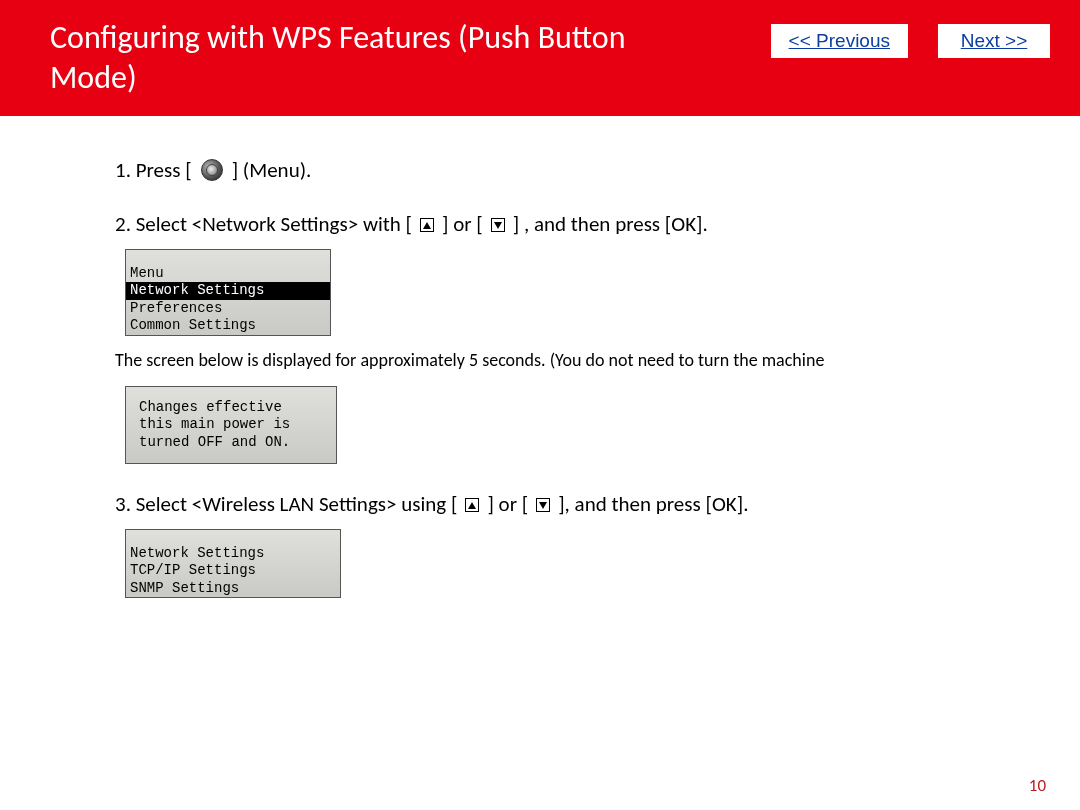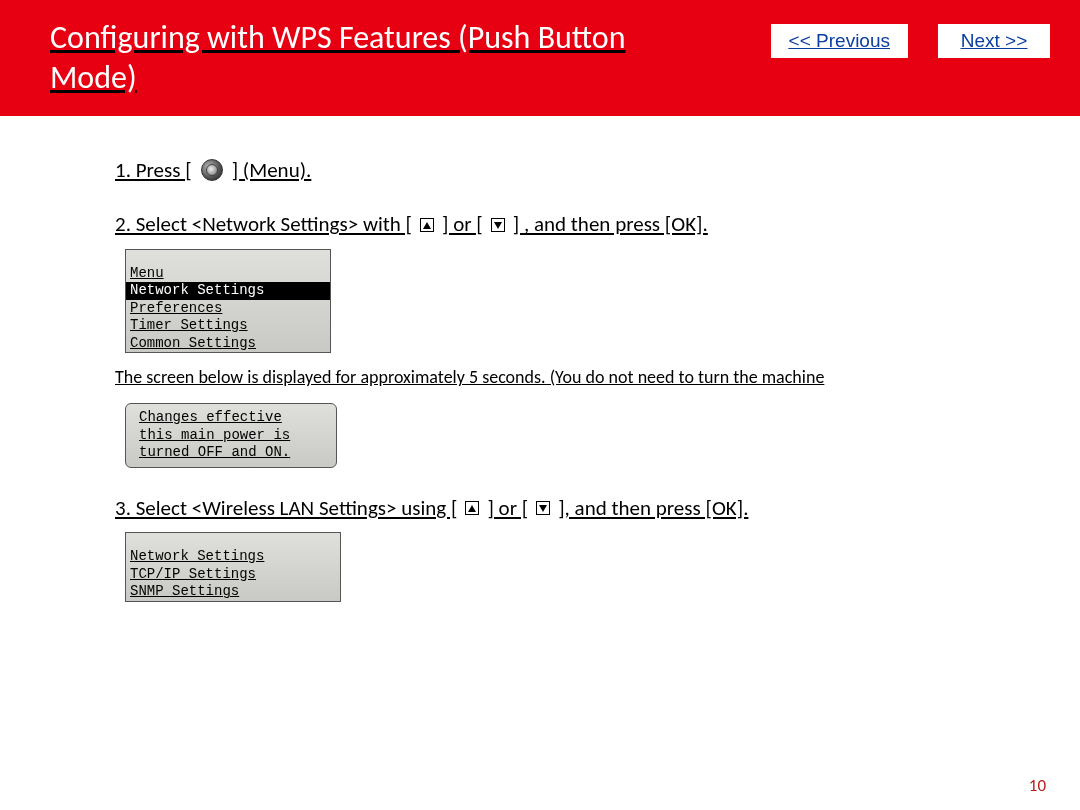--- a/index.html
+++ b/index.html
@@ -1,17 +1,17 @@
 <!DOCTYPE html>
 <html><head>
 <meta charset="utf-8">
 <style>
   * { box-sizing: border-box; margin: 0; padding: 0; }
   html, body { width: 1080px; height: 810px; font-family: Calibri, Arial, sans-serif; background: #fff; }
-  .page { width: 1080px; height: 810px; position: relative; background: #fff; text-decoration: underline; }
+  .page { width: 1080px; height: 810px; position: relative; background: #fff; }
   .header {
     background: #e60012;
     color: #fff;
     padding: 18px 30px 18px 50px;
     display: flex;
     align-items: flex-start;
     justify-content: space-between;
   }
   .title { font-size: 32px; font-weight: 400; line-height: 1.25; max-width: 620px; }
   .nav-buttons { display: flex; gap: 30px; margin-top: 6px; }
@@ -54,21 +54,21 @@
     content: ""; position: absolute; left: 2px; top: 3px;
     border-left: 4px solid transparent; border-right: 4px solid transparent;
     border-top: 7px solid #000;
   }
   .lcd {
     background: linear-gradient(to bottom, #dfdfdc 0%, #c9c9c5 100%);
     border: 1px solid #555; width: 206px; margin: 10px 0 12px 10px; padding: 0;
     font-family: "Courier New", monospace; font-size: 14px; line-height: 1.25;
   }
   .lcd.wide { width: 216px; }
-  .lcd.rounded { border-radius: 6px; padding: 5px 9px; width: 212px; }
+  .lcd.rounded { border-radius: 0; padding: 12px 9px; width: 212px; }
   .lcd-title { padding: 15px 4px 0 4px; }
   .lcd-row { padding: 0 4px; white-space: nowrap; overflow: hidden; }
   .lcd-row.sel { background: #000; color: #fff; padding: 0 4px; }
   .note { font-size: 18px; margin: 6px 0 14px 0; max-width: 860px; }
   .note-indent { padding-left: 40px; display: block; }
   .page-num {
     position: absolute; right: 34px; bottom: 14px; color: #b91c1c; font-size: 17px;
   }
 </style>
 </head>
@@ -100,21 +100,20 @@
         <span class="tri-up"></span>
         <span>] or [</span>
         <span class="tri-down"></span>
         <span>] , and then press [OK].</span>
       </span>
 
       <div class="lcd">
         <div class="lcd-title">Menu</div>
         <div class="lcd-row sel">Network Settings</div>
         <div class="lcd-row">Preferences</div>
-        <div class="lcd-row">Timer Settings</div>
         <div class="lcd-row">Common Settings</div>
       </div>
 
       <div class="note">
         <span>The screen below is displayed for approximately 5 seconds. (You do not need to turn the machine</span><br>
       </div>
 
       <div class="lcd rounded">
         <div class="lcd-row">Changes effective</div>
         <div class="lcd-row">this main power is</div>

